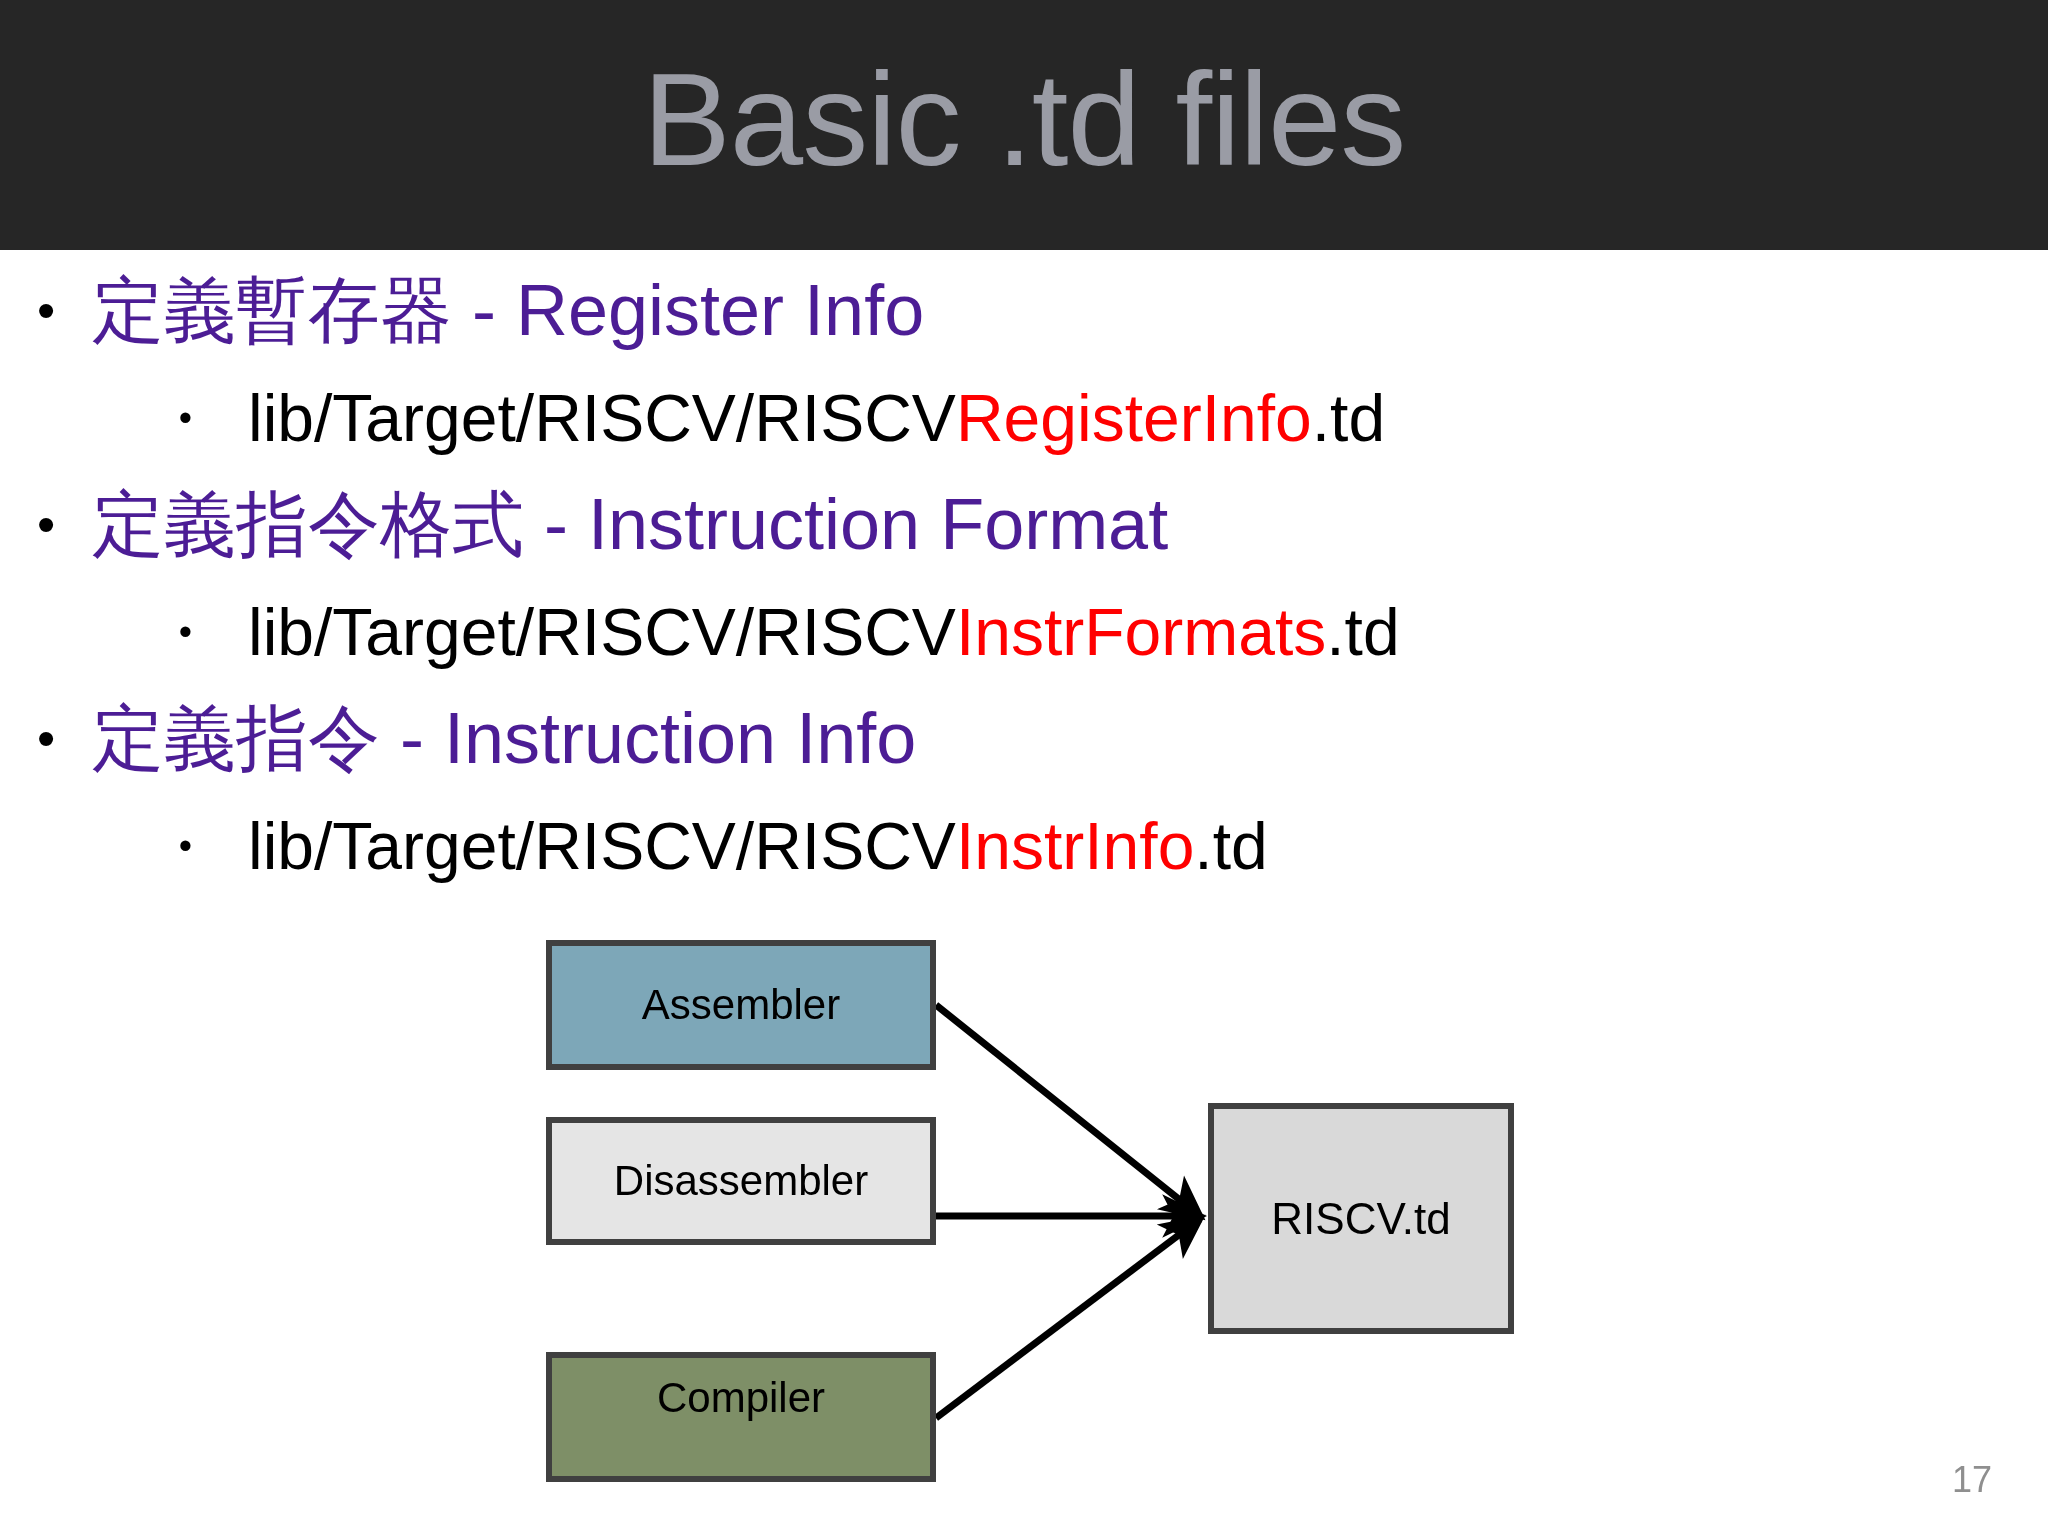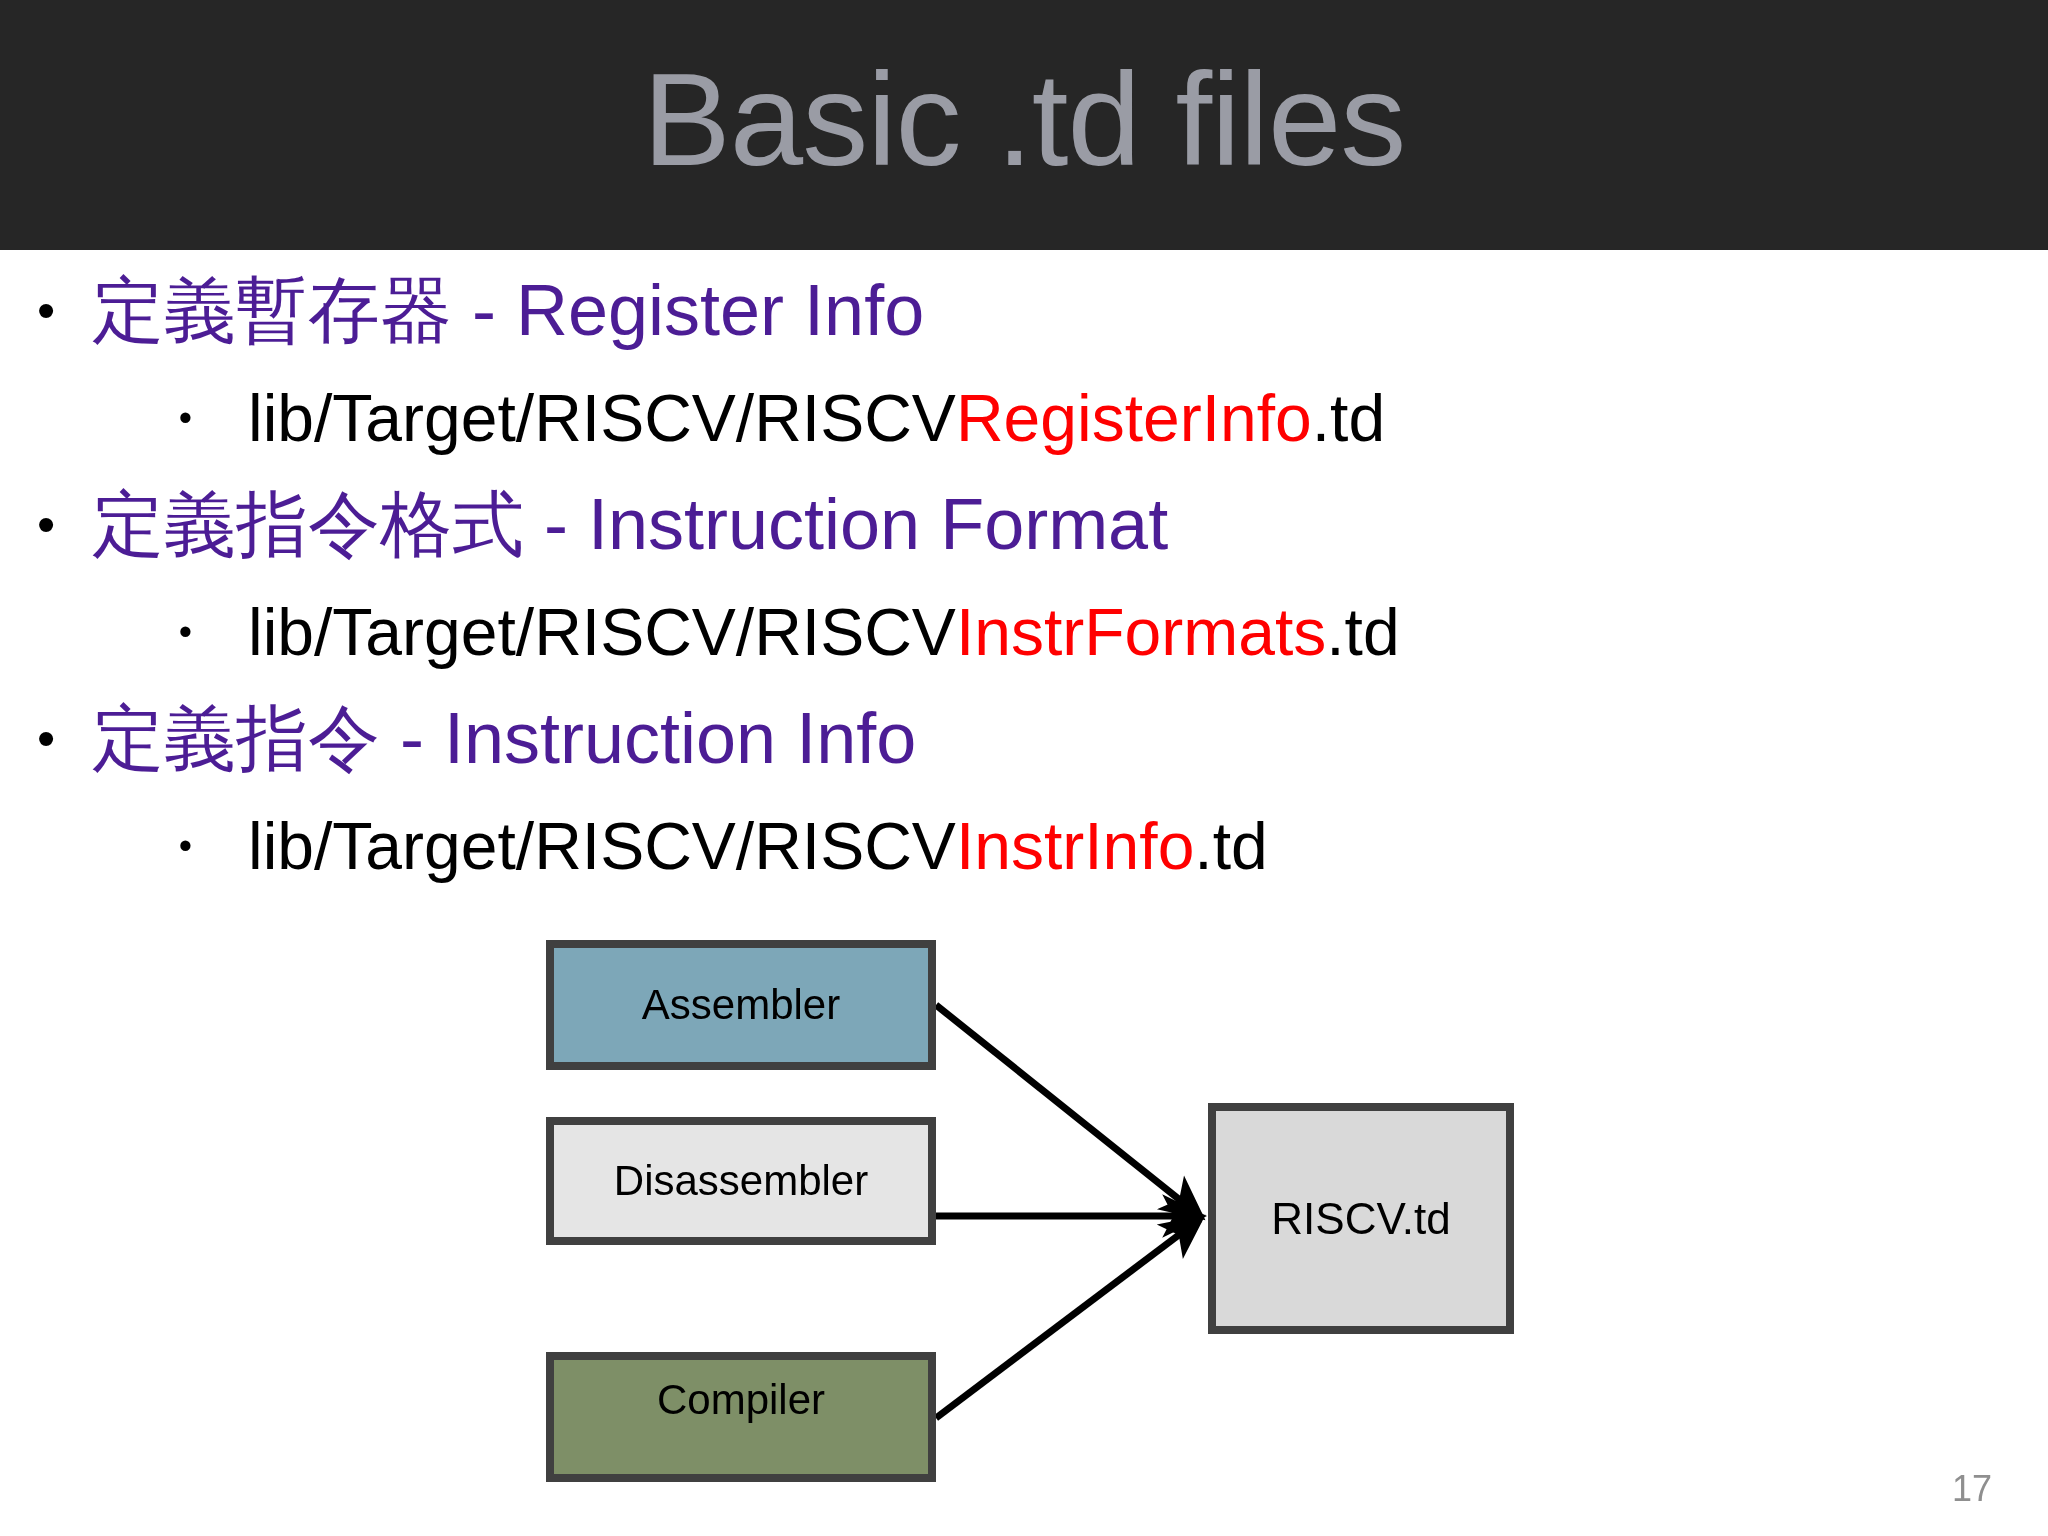--- a/index.html
+++ b/index.html
@@ -101,21 +101,21 @@
   #diagram {
     position: absolute;
     left: 0;
     top: 0;
     width: 2048px;
     height: 1536px;
     pointer-events: none;
   }
   .node {
     position: absolute;
-    border: 8px solid #404040;
+    border: 6px solid #404040;
     box-sizing: border-box;
     display: flex;
     align-items: center;
     justify-content: center;
     font-size: 42px;
     color: #000000;
     z-index: 2;
   }
   #node-assembler {
     left: 546px; top: 940px; width: 390px; height: 130px;
@@ -142,21 +142,21 @@
     position: absolute;
     left: 0; top: 0;
     width: 2048px; height: 1536px;
     z-index: 1;
   }
 
   
   #page-number {
     position: absolute;
     right: 56px;
-    bottom: 26px;
+    bottom: 35px;
     font-size: 36px;
     color: #8f8f8f;
   }
 </style>
 </head>
 <body>
 
 <div id="title-band">
   <div id="slide-title">Basic .td files</div>
 </div>

